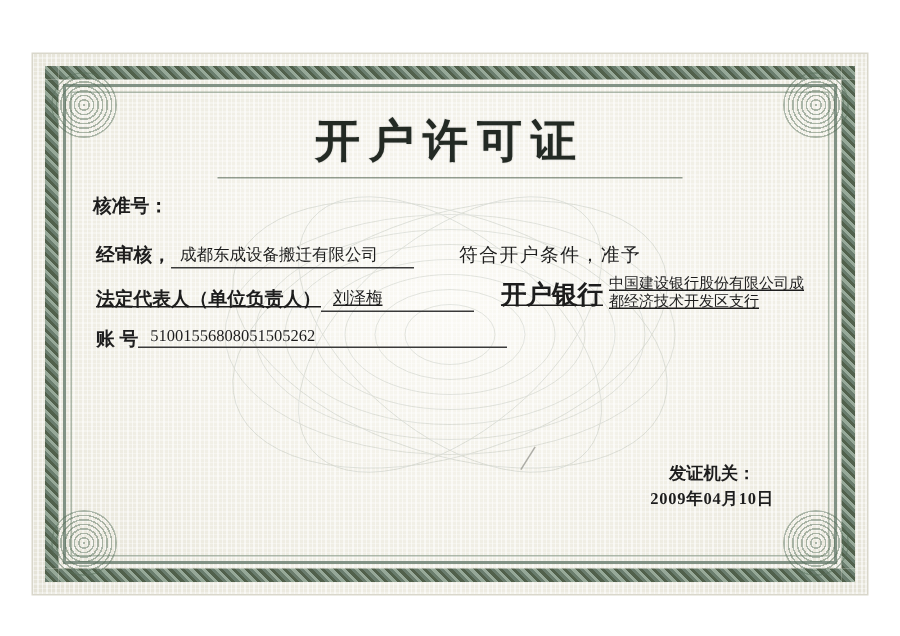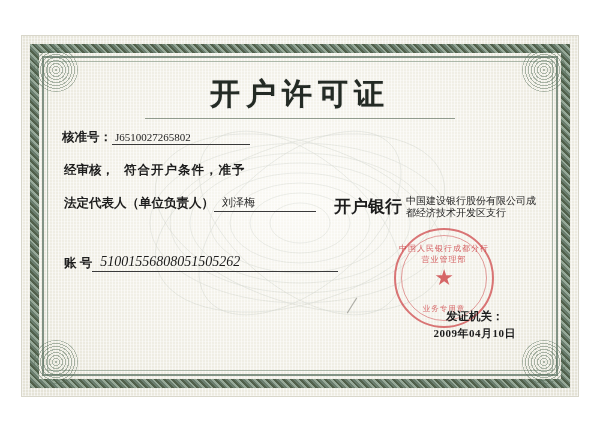--- a/index.html
+++ b/index.html
@@ -130,21 +130,21 @@
   }
   .lbl {
     font-weight: bold;
     white-space: nowrap;
     font-size: 12.5px;
   }
 
   
   .line-approval {
     display: flex;
-    align-items: center;
+    align-items: flex-start;
     margin-top: 10px;
     padding: 0 4px;
   }
   .approval-no {
     border-bottom: 1px solid #3a3a3a;
     min-width: 132px;
     padding: 0 3px 1px 3px;
     font-size: 11px;
   }
   .serial-wrap {
@@ -169,41 +169,42 @@
     margin-top: 16px;
     padding: 0 6px;
   }
   .company-name {
     border-bottom: 1px solid #3a3a3a;
     padding: 0 6px 1px 6px;
     font-size: 11px;
     min-width: 150px;
   }
   .cond-text {
-    margin-left: 10px;
+    margin-left: 30px;
     font-size: 12.5px;
-    font-weight: bold;
+    font-weight: normal;
     letter-spacing: 1px;
     text-align: right;
   }
 
   .line-open {
     margin-top: 14px;
     padding: 0 6px;
     font-size: 13px;
     font-weight: bold;
     letter-spacing: 2px;
   }
 
   
   .line-rep {
     display: flex;
-    align-items: flex-start;
-    margin-top: 16px;
+    align-items: flex-end;
+    margin-top: 5px;
     padding: 0 6px;
+    text-decoration: underline;
   }
   .rep-name {
     border-bottom: 1px solid #3a3a3a;
     padding: 0 8px 1px 8px;
     font-size: 11px;
     min-width: 86px;
   }
   .bank-lbl {
     margin-left: 18px;
     font-weight: bold;
@@ -214,30 +215,29 @@
     font-size: 10px;
     line-height: 12px;
     max-width: 160px;
     margin-left: 4px;
     padding-bottom: 0;
   }
 
   
   .line-acct {
     display: flex;
-    align-items: center;
-    margin-top: 35px;
+    align-items: flex-start;
+    margin-top: 10px;
     padding: 0 6px;
   }
   .acct-no {
     border-bottom: 1px solid #3a3a3a;
     padding: 0 8px 1px 8px;
-    font-size: 14px;
+    font-size: 11px;
     min-width: 230px;
-    font-style: italic;
   }
 
   
   .issuer {
     position: absolute;
     right: 26px;
     bottom: 22px;
     text-align: center;
     font-size: 11.5px;
     font-weight: bold;
@@ -338,48 +338,43 @@
       </g>
     </svg>
 
     <div class="content">
 
       <div class="doc-title">开户许可证</div>
       <div class="title-rule"></div>
 
       <div class="line-approval">
         <span class="lbl">核准号：</span>
-        <span class="approval-no">J6510027265802</span>
       </div>
 
       <div class="line-review">
         <span class="lbl">经审核，</span>
+        <span class="company-name">成都东成设备搬迁有限公司</span>
         <span class="cond-text">符合开户条件，准予</span>
       </div>
 
 
       <div class="line-rep">
         <span class="lbl">法定代表人（单位负责人）</span>
         <span class="rep-name">刘泽梅</span>
         <span class="bank-lbl">开户银行</span>
         <span class="bank-name">中国建设银行股份有限公司成都经济技术开发区支行</span>
       </div>
 
       <div class="line-acct">
         <span class="lbl">账  号</span>
         <span class="acct-no">51001556808051505262</span>
       </div>
 
       <div class="pencil-mark"></div>
 
-      <div class="seal">
-        <div class="seal-text">中国人民银行成都分行营业管理部</div>
-        <div class="seal-star">★</div>
-        <div class="seal-bottom">业务专用章</div>
-      </div>
 
       <div class="issuer">
         <div>发证机关：</div>
         <div class="date">2009年04月10日</div>
       </div>
 
     </div>
   </div>
 </div>
 

